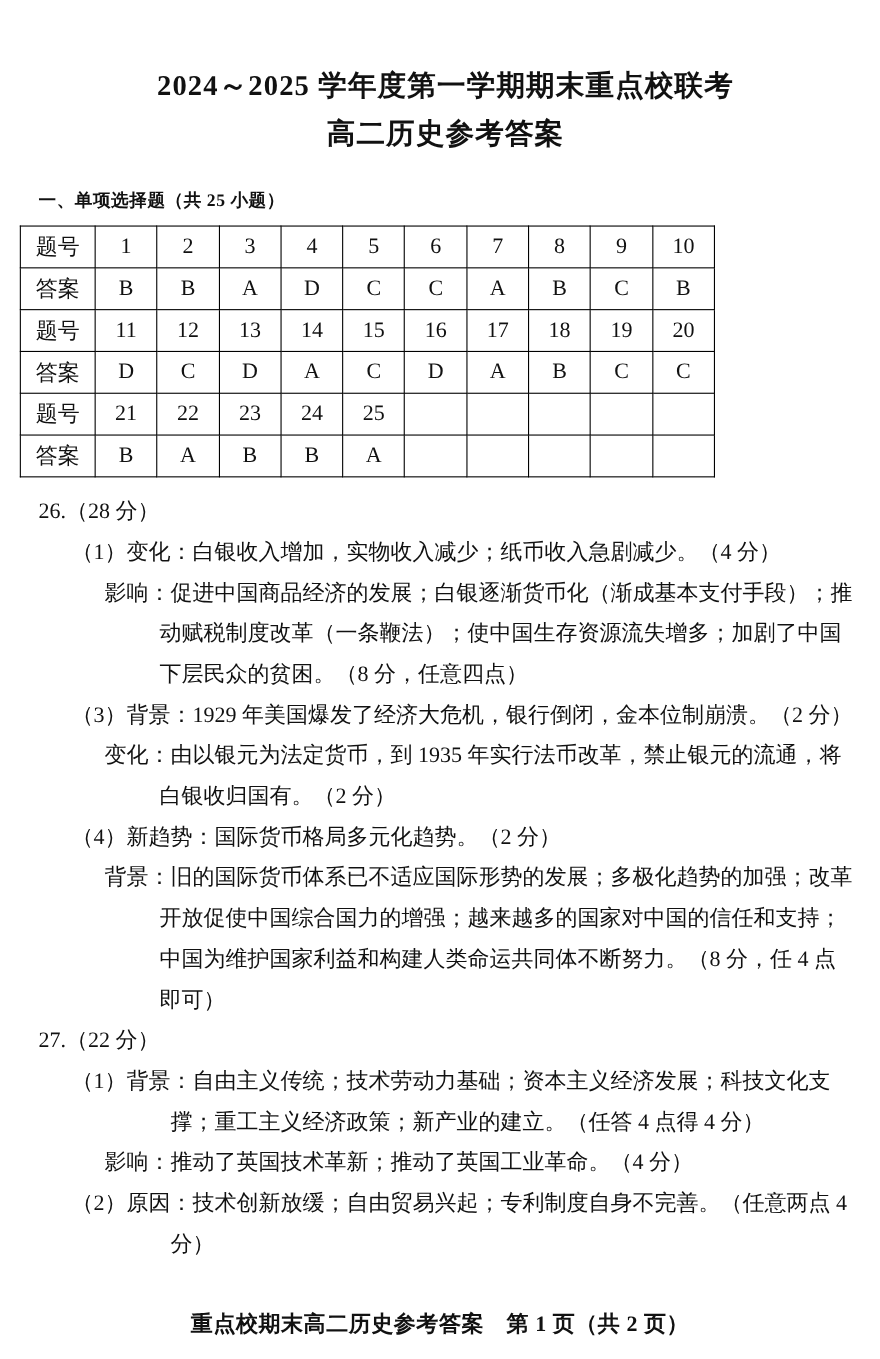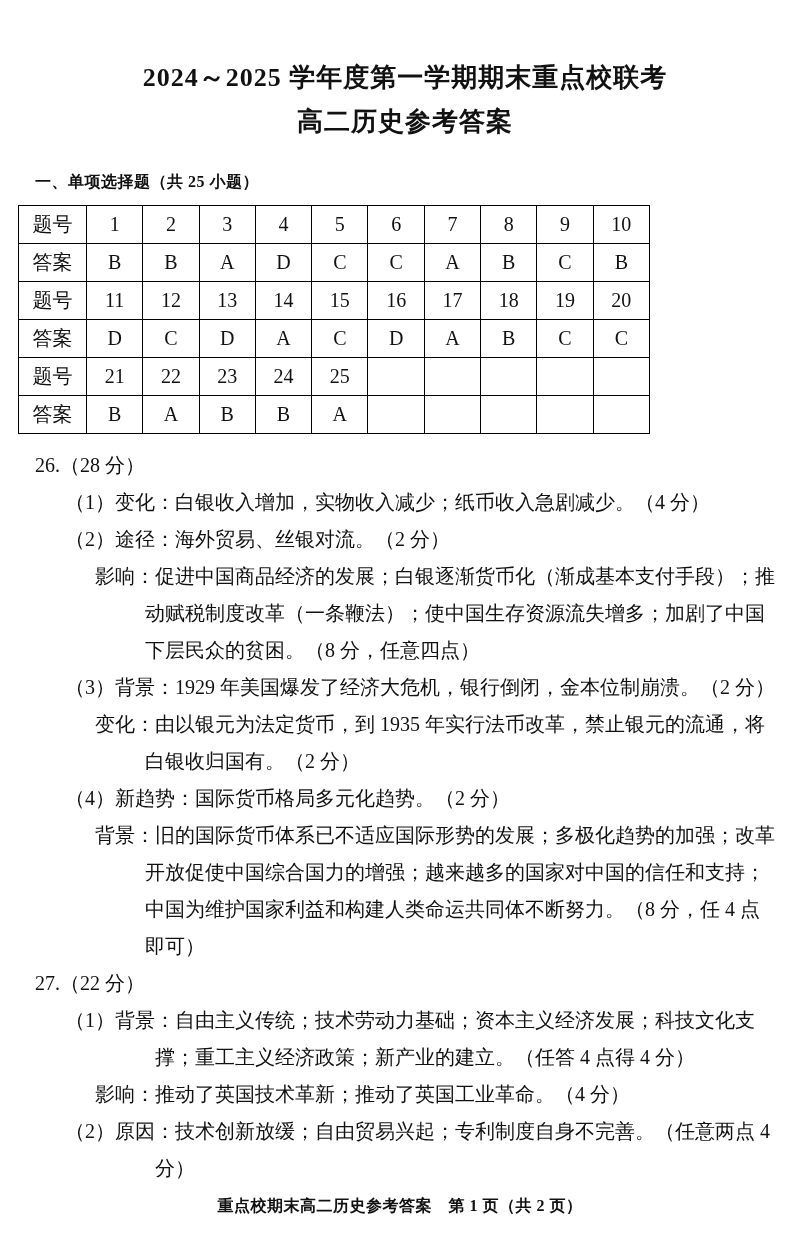--- a/index.html
+++ b/index.html
@@ -53,21 +53,21 @@
   }
   .q-number { margin-left: 0; }
   .part.l1 { margin-left: 30px; padding-left: 90px; text-indent: -90px; }
   .part.l2 { margin-left: 60px; padding-left: 50px; text-indent: -50px; }
   .footer {
     position: absolute;
     left: 0;
     right: 0;
     bottom: 18px;
     text-align: center;
-    font-size: 16px;
+    font-size: 20px;
     font-weight: bold;
     letter-spacing: 0.5px;
   }
 </style>
 </head>
 <body>
 
 <div class="page">
 
   <div class="title-block">
@@ -157,21 +157,20 @@
           <td></td>
           <td></td>
         </tr>
       </tbody>
   </table>
 
   <div class="questions">
       <div>
         <div class="q-number">26.（28 分）</div>
         <div class="part l1">（1）变化：白银收入增加，实物收入减少；纸币收入急剧减少。（4 分）</div>
-        <div class="part l1">（2）途径：海外贸易、丝银对流。（2 分）</div>
         <div class="part l2">影响：促进中国商品经济的发展；白银逐渐货币化（渐成基本支付手段）；推动赋税制度改革（一条鞭法）；使中国生存资源流失增多；加剧了中国下层民众的贫困。（8 分，任意四点）</div>
         <div class="part l1">（3）背景：1929 年美国爆发了经济大危机，银行倒闭，金本位制崩溃。（2 分）</div>
         <div class="part l2">变化：由以银元为法定货币，到 1935 年实行法币改革，禁止银元的流通，将白银收归国有。（2 分）</div>
         <div class="part l1">（4）新趋势：国际货币格局多元化趋势。（2 分）</div>
         <div class="part l2">背景：旧的国际货币体系已不适应国际形势的发展；多极化趋势的加强；改革开放促使中国综合国力的增强；越来越多的国家对中国的信任和支持；中国为维护国家利益和构建人类命运共同体不断努力。（8 分，任 4 点即可）</div>
       </div>
       <div>
         <div class="q-number">27.（22 分）</div>
         <div class="part l1">（1）背景：自由主义传统；技术劳动力基础；资本主义经济发展；科技文化支撑；重工主义经济政策；新产业的建立。（任答 4 点得 4 分）</div>
         <div class="part l2">影响：推动了英国技术革新；推动了英国工业革命。（4 分）</div>

